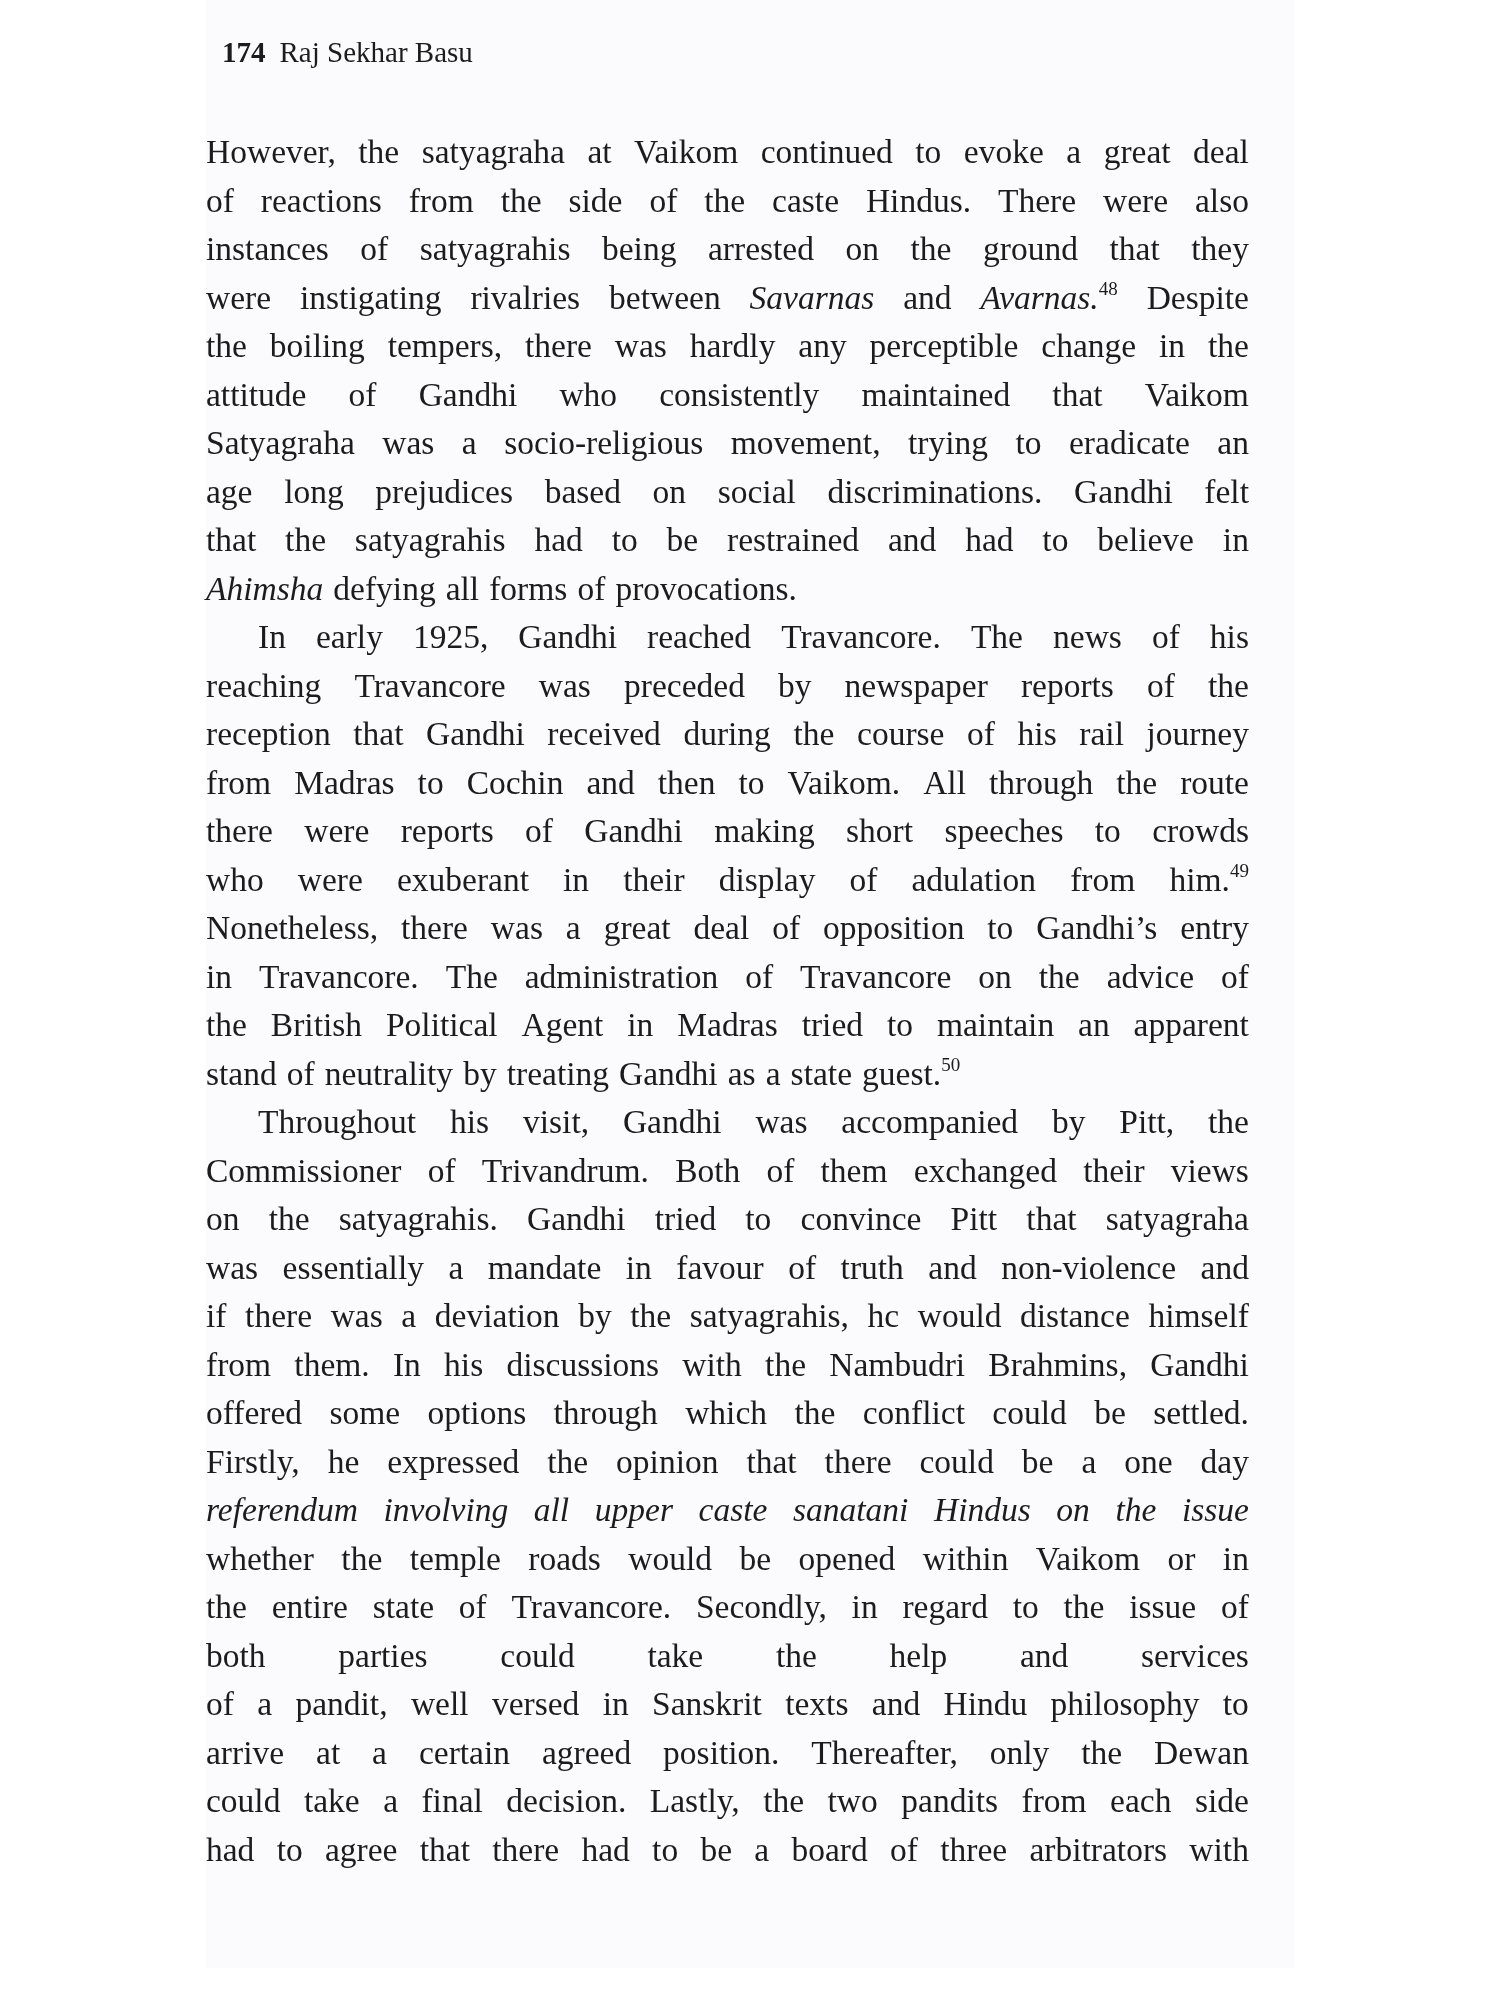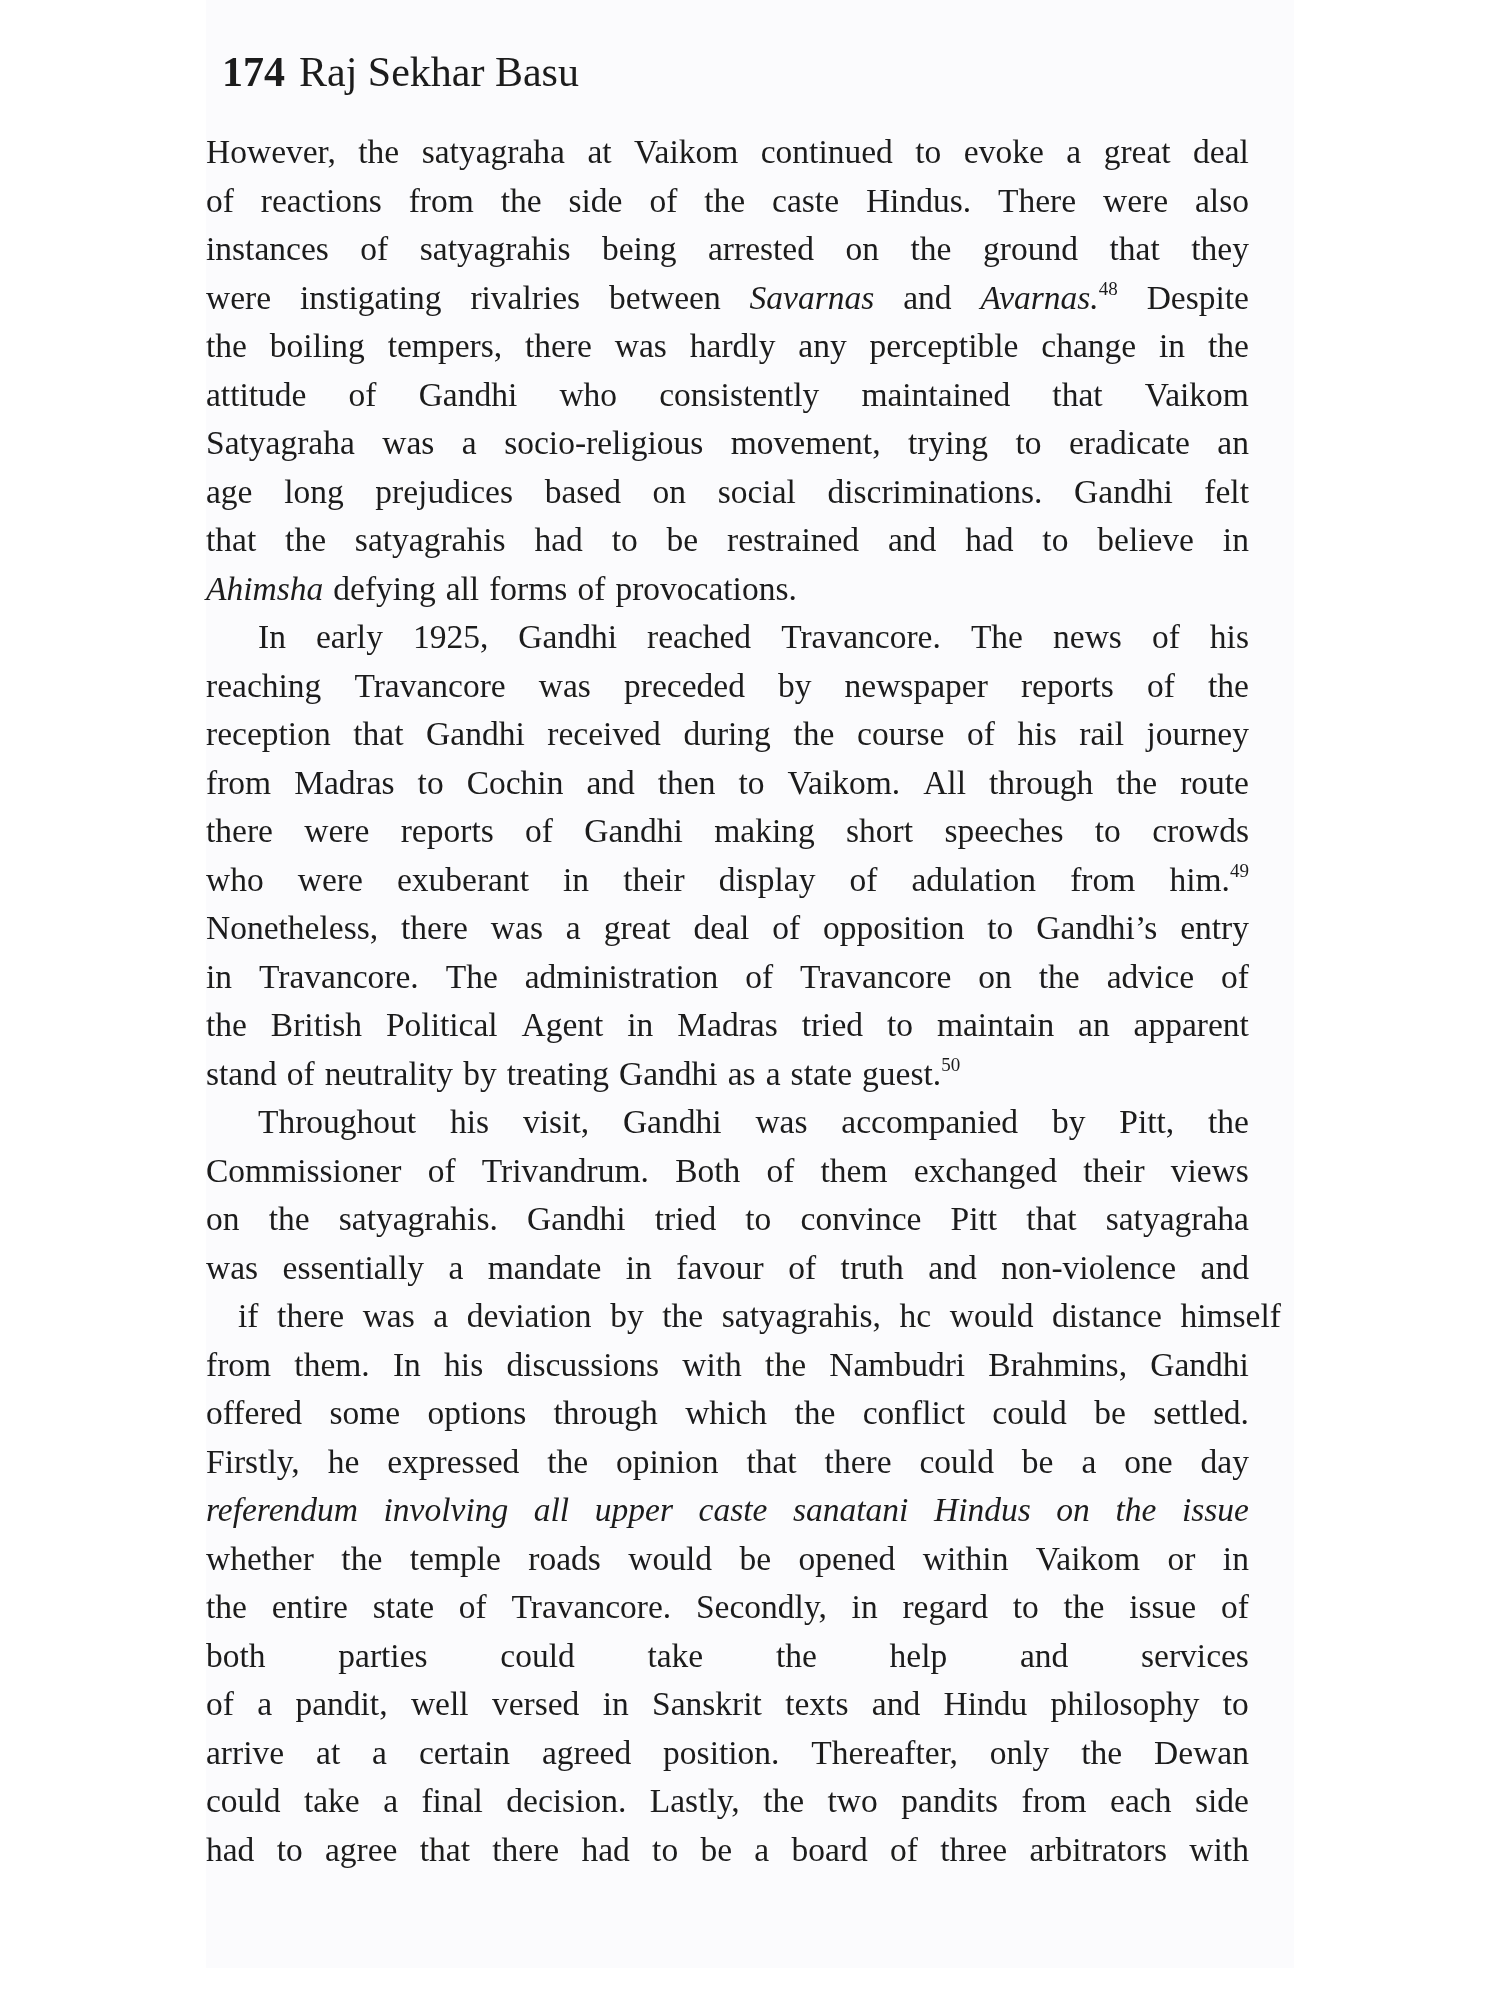--- a/index.html
+++ b/index.html
@@ -12,22 +12,22 @@
       color: #1c1c1c;
     }
     .page {
       position: absolute;
       left: 206px; top: 0;
       width: 1088px; height: 1968px;
       background: #fbfbfd;
     }
     .running-head {
       position: absolute;
-      left: 222px; top: 52px;
-      font-size: 42px;
+      left: 222px; top: 32px;
+      font-size: 29px;
       line-height: 40px;
       white-space: nowrap;
     }
     .running-head .pg { font-weight: bold; margin-right: 14px; }
     .body-text {
       position: absolute;
       left: 206px; top: 128px;
       width: 1043px;
     }
     .line {
@@ -394,21 +394,21 @@
           <span class="seg">in</span>
           <span class="seg">favour</span>
           <span class="seg">of</span>
           <span class="seg">truth</span>
           <span class="seg">and</span>
           <span class="seg">non-violence</span>
           <span class="seg">and</span>
         </div>
       </div>
       <div class="line">
-        <div class="flex" style="box-sizing: border-box; margin-left: 32px;">
+        <div class="flex" style="box-sizing: border-box;">
           <span class="seg">if</span>
           <span class="seg">there</span>
           <span class="seg">was</span>
           <span class="seg">a</span>
           <span class="seg">deviation</span>
           <span class="seg">by</span>
           <span class="seg">the</span>
           <span class="seg">satyagrahis,</span>
           <span class="seg">hc</span>
           <span class="seg">would</span>

